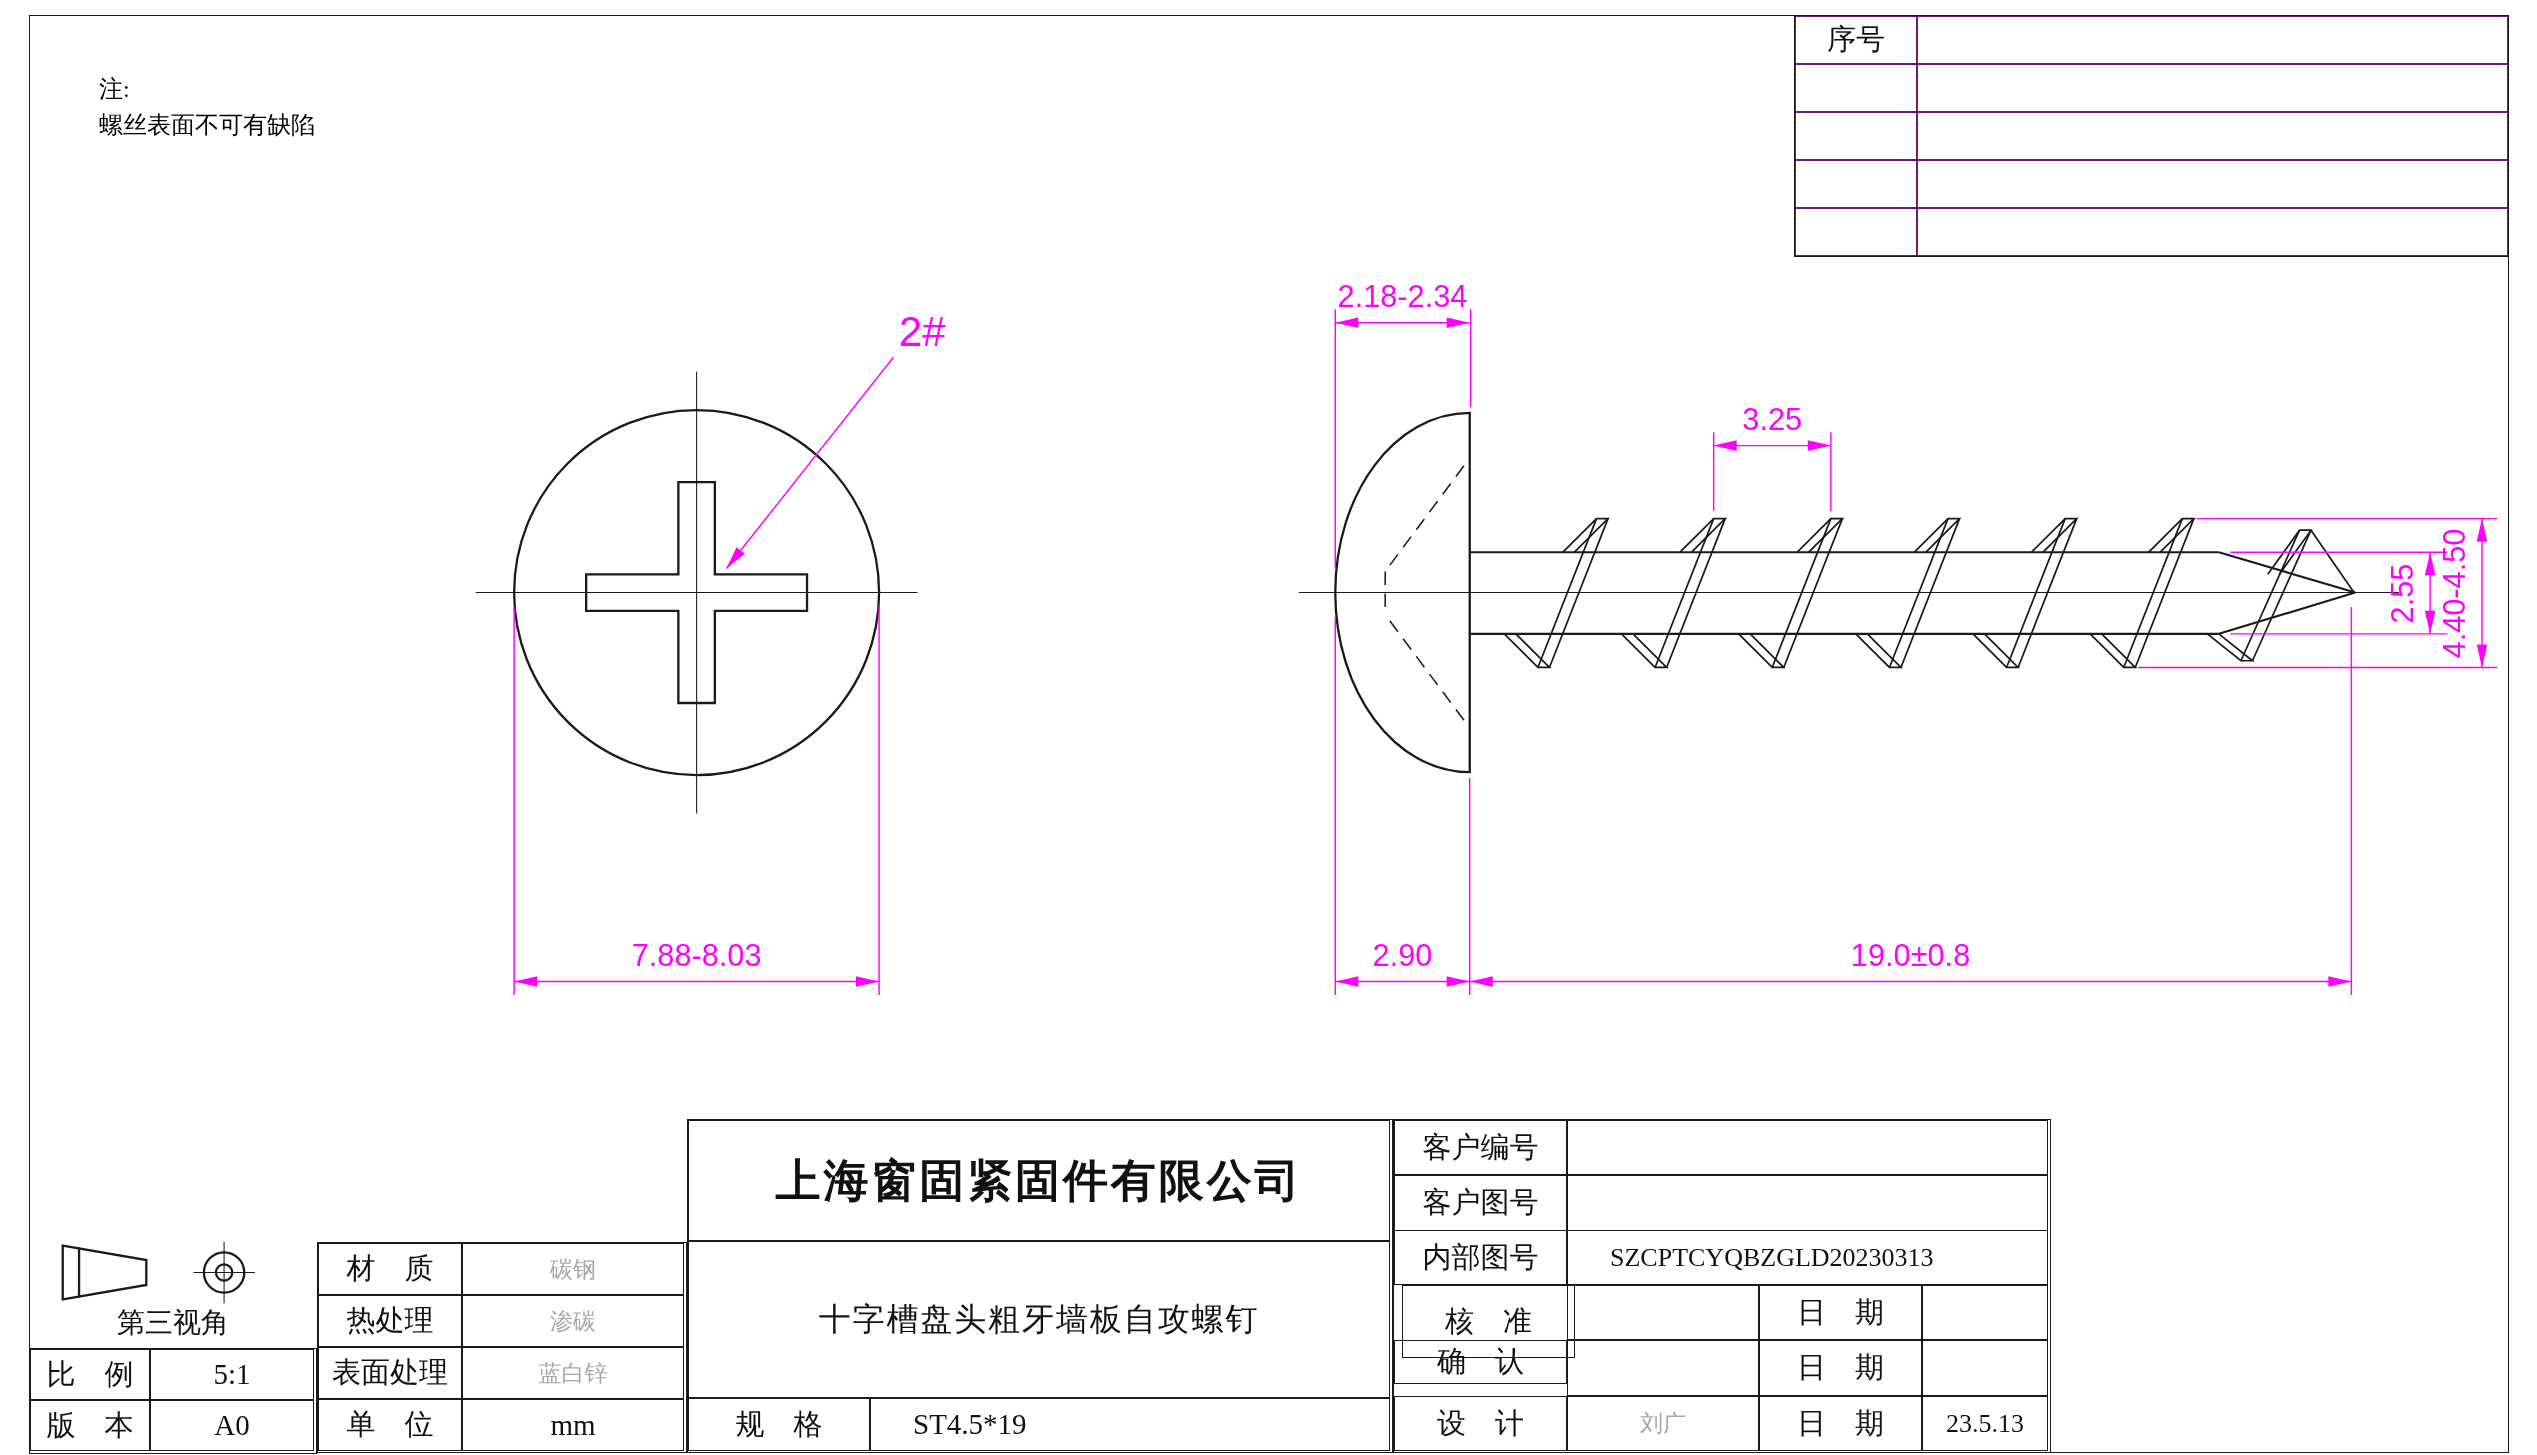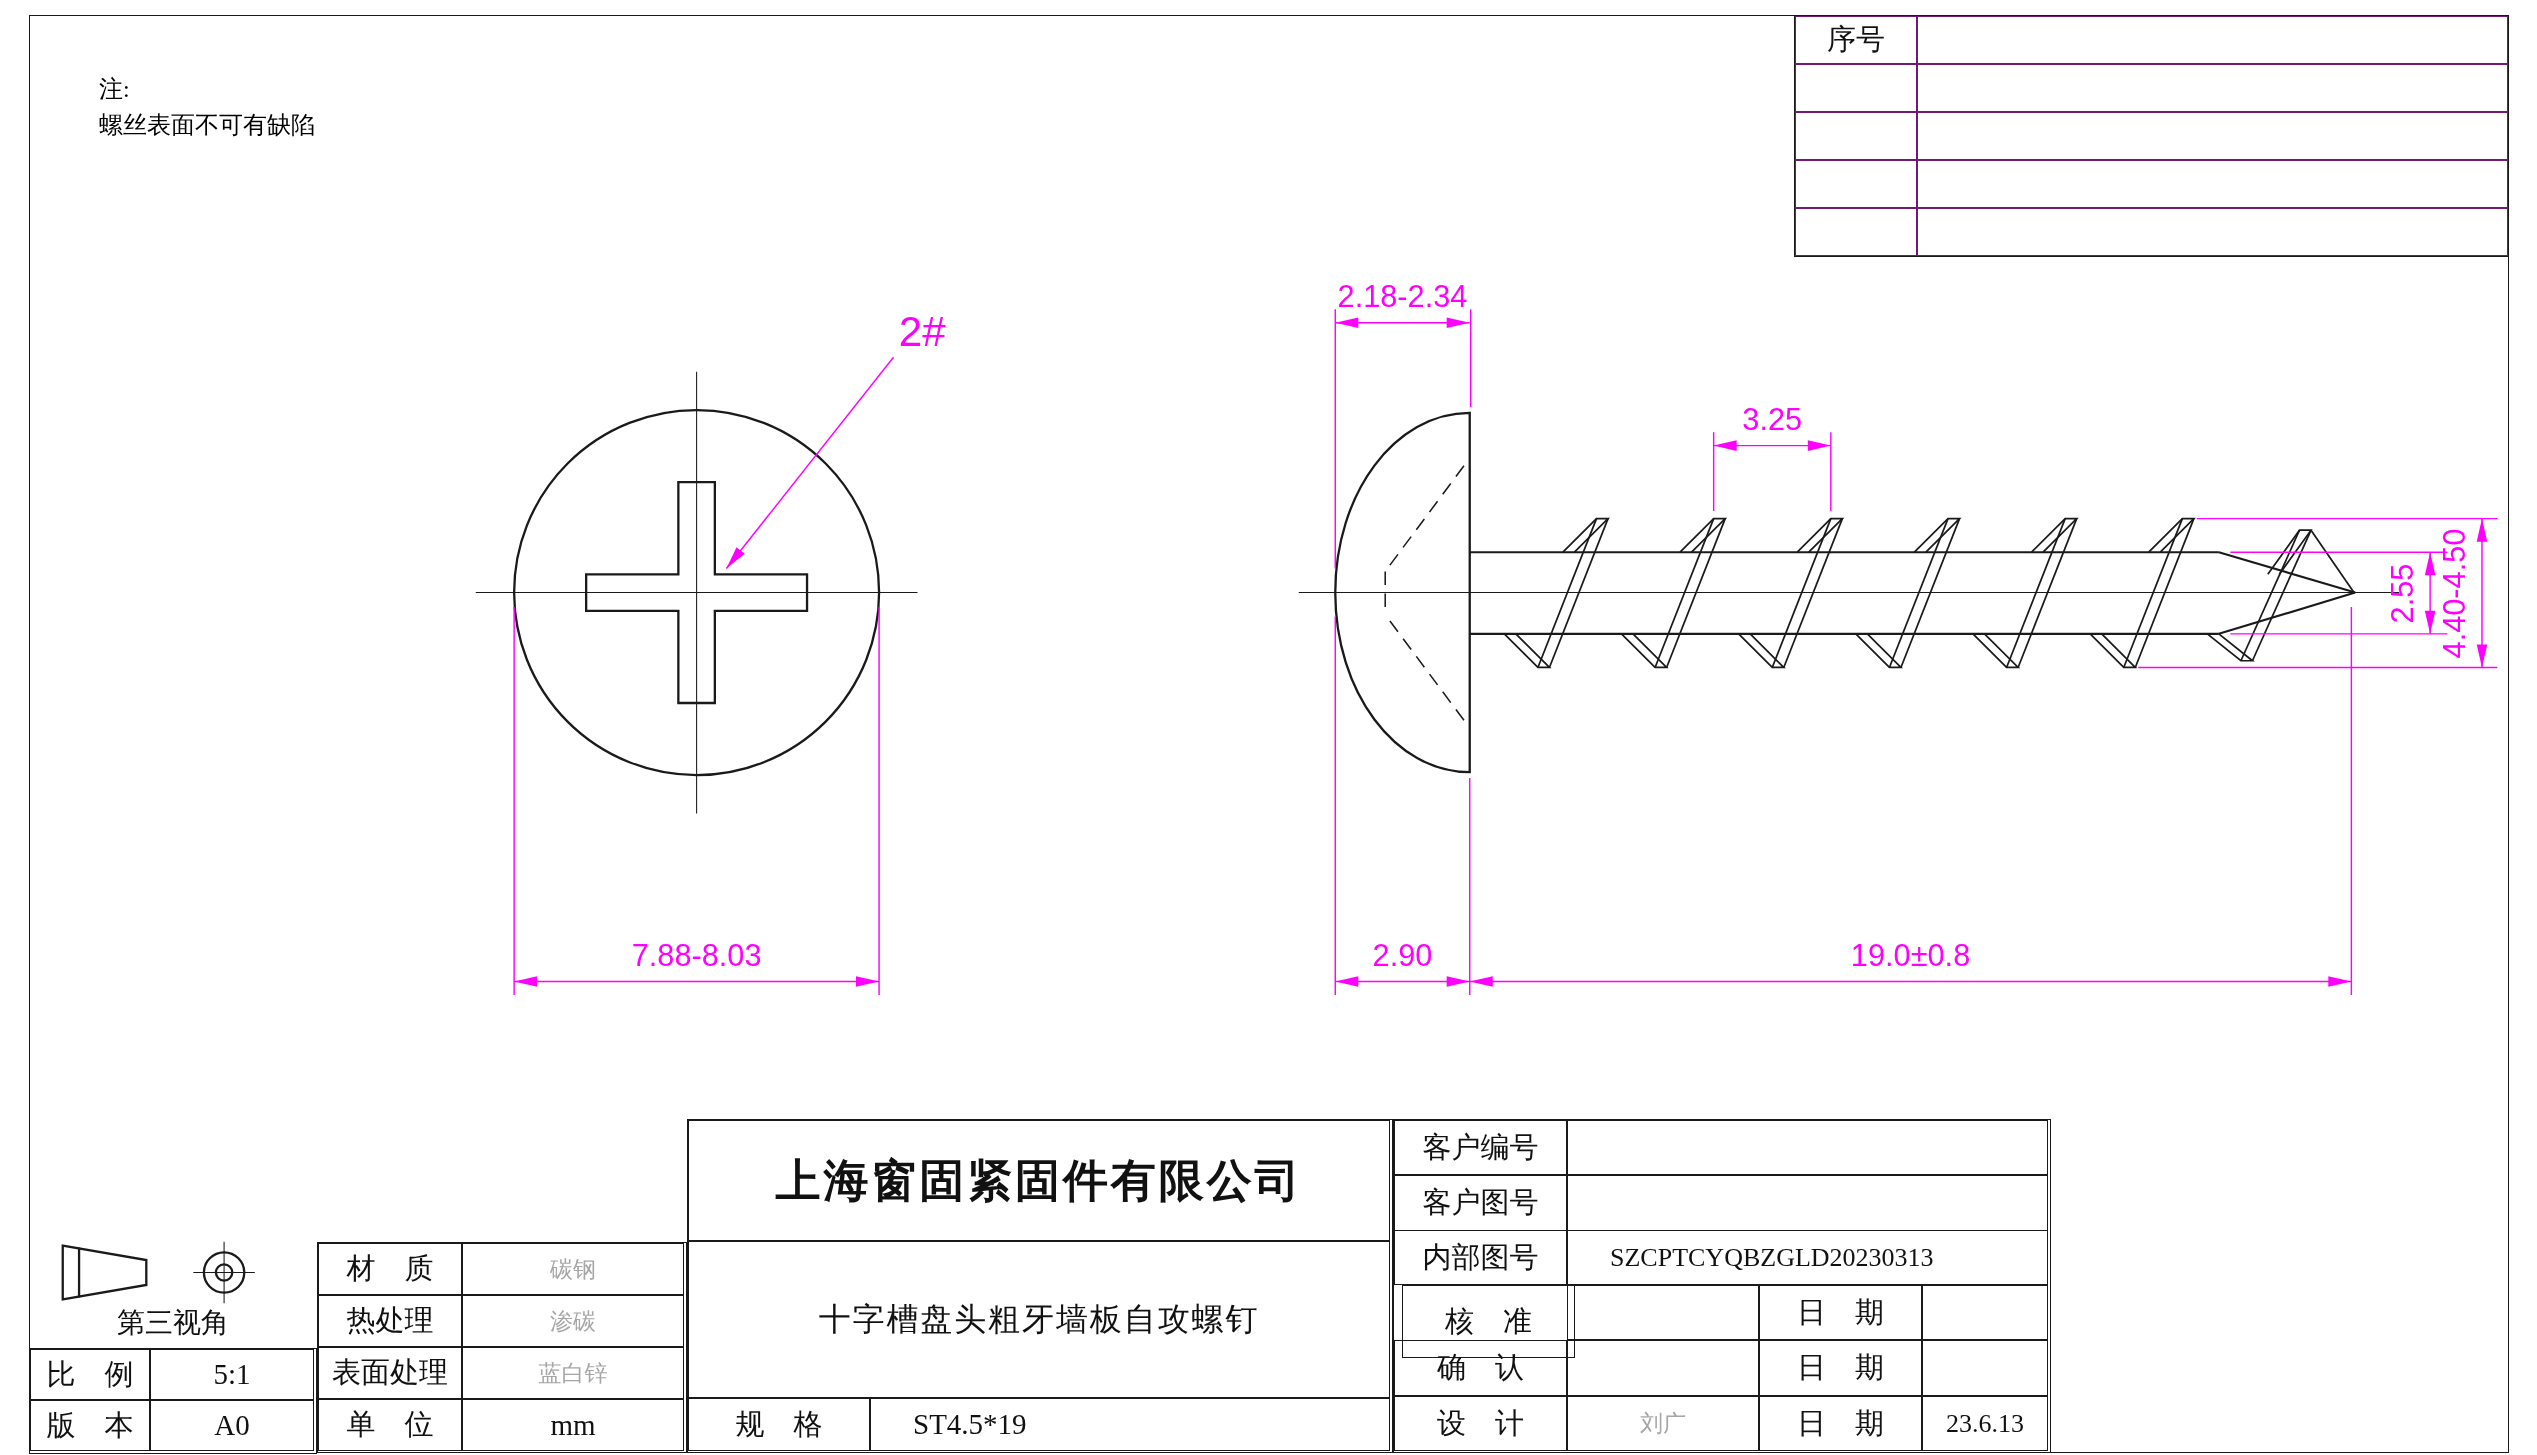--- a/index.html
+++ b/index.html
@@ -232,25 +232,25 @@
     <div class="cell" style="left:0;top:55px;width:173px;height:56px">客户图号</div>
     <div class="cell" style="left:173px;top:55px;width:481px;height:56px"></div>
     <div class="cell" style="left:0;top:110px;width:173px;height:55px">内部图号</div>
     <div class="cell start code" style="left:173px;top:110px;width:481px;height:55px">SZCPTCYQBZGLD20230313</div>
 
     <div class="cell" style="left:8px;top:165px;width:173px;height:73px">核　准</div>
     <div class="cell" style="left:173px;top:165px;width:192px;height:55px"></div>
     <div class="cell" style="left:365px;top:165px;width:163px;height:55px">日　期</div>
     <div class="cell" style="left:528px;top:165px;width:126px;height:55px"></div>
 
-    <div class="cell" style="left:0;top:220px;width:173px;height:56px">确　认</div>
+    <div class="cell" style="left:0;top:220px;width:173px;height:44px">确　认</div>
     <div class="cell" style="left:173px;top:220px;width:192px;height:56px"></div>
     <div class="cell" style="left:365px;top:220px;width:163px;height:56px">日　期</div>
     <div class="cell" style="left:528px;top:220px;width:126px;height:56px"></div>
 
     <div class="cell" style="left:0;top:276px;width:173px;height:55px">设　计</div>
     <div class="cell stamp" style="left:173px;top:276px;width:192px;height:55px">刘广</div>
     <div class="cell" style="left:365px;top:276px;width:163px;height:55px">日　期</div>
-    <div class="cell small-date" style="left:528px;top:276px;width:126px;height:55px">23.6.13</div>
+    <div class="cell small-date" style="left:528px;top:276px;width:126px;height:55px">23.5.13</div>
   </div>
 
 </div>
 
 
 </body></html>

